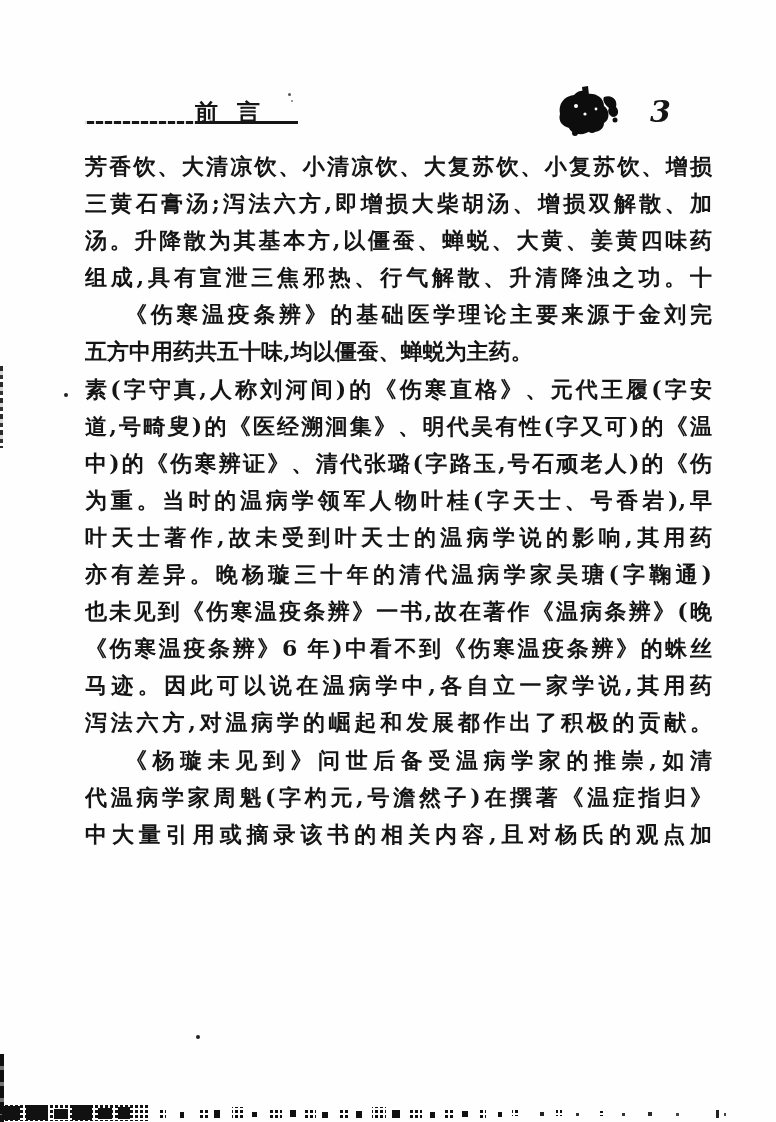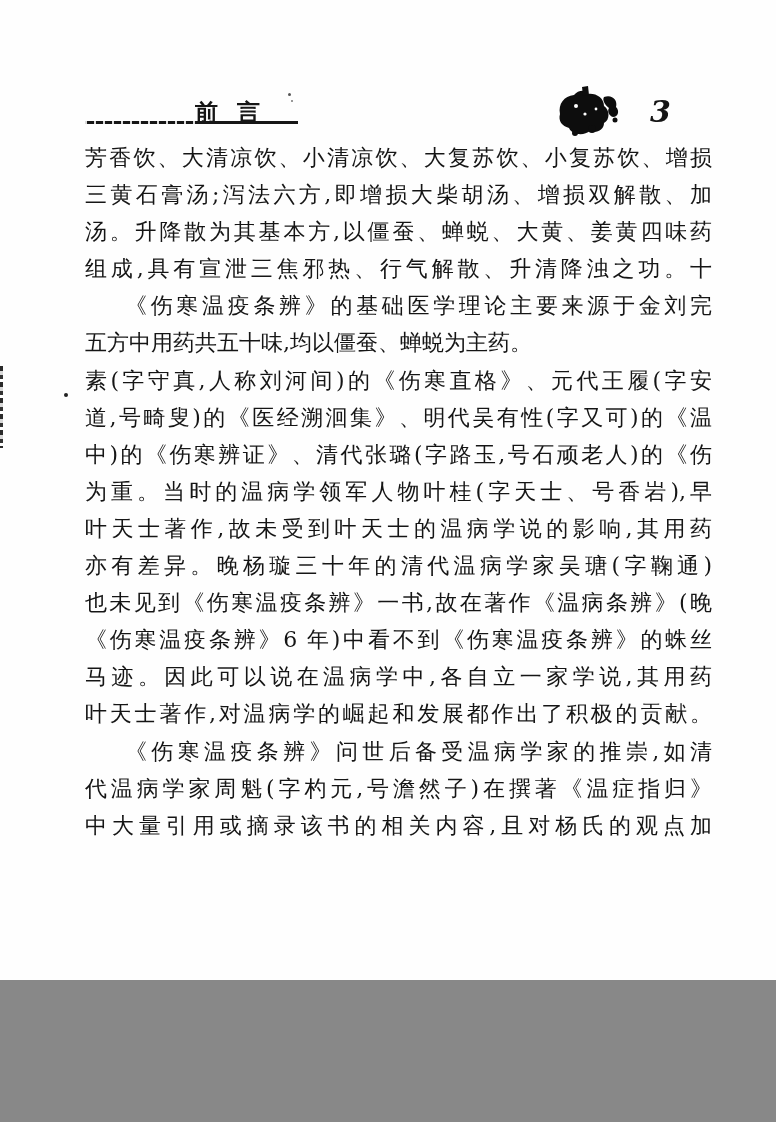--- a/index.html
+++ b/index.html
@@ -1,17 +1,17 @@
 <!DOCTYPE html>
 <html><head>
 <meta charset="utf-8">
 <style>
   html,body { margin:0; padding:0; background:#888; }
   .page {
-    position:relative; width:776px; height:980px; margin:0 auto;
+    position:relative; width:776px; height:1122px; margin:0 auto;
     background:#fefefe; overflow:hidden;
     font-family:"DejaVu Serif", serif; color:#151515;
   }
   
   .section-title {
     position:absolute; left:195px; top:97px;
     font-size:23px; font-weight:bold; letter-spacing:-2px;
     font-family:"DejaVu Sans", sans-serif;
   }
   .header-rule {
@@ -23,22 +23,22 @@
     background:repeating-linear-gradient(90deg, rgba(254,254,254,.85) 0 2px, transparent 2px 9px);
   }
   .page-number {
     position:absolute; left:650px; top:94px;
     font-size:30px; font-style:italic; font-weight:600;
     font-family:"DejaVu Serif", serif;
   }
   .ink-stain { position:absolute; left:552px; top:84px; width:75px; height:56px; }
   
   .body-text {
-    position:absolute; left:85px; top:139px; width:627px;
-    font-size:22px; line-height:37.1px; font-weight:400;
+    position:absolute; left:85px; top:148px; width:627px;
+    font-size:22px; line-height:37.1px; font-weight:700;
     font-family:"DejaVu Serif", serif;
   }
   .line {
     height:37.1px; overflow:hidden; white-space:nowrap;
     text-align:justify; text-align-last:justify; text-justify:inter-character;
   }
   .line.indent { text-indent:40px; }
   .line.short  { text-align-last:left; }
   
   .edge-mark-a {
@@ -87,22 +87,22 @@
     <div class="line short">五方中用药共五十味,均以僵蚕、蝉蜕为主药。</div>
     <div class="line">素(字守真,人称刘河间)的《伤寒直格》、元代王履(字安</div>
     <div class="line">道,号畸叟)的《医经溯洄集》、明代吴有性(字又可)的《温</div>
     <div class="line">中)的《伤寒辨证》、清代张璐(字路玉,号石顽老人)的《伤</div>
     <div class="line">为重。当时的温病学领军人物叶桂(字天士、号香岩),早</div>
     <div class="line">叶天士著作,故未受到叶天士的温病学说的影响,其用药</div>
     <div class="line">亦有差异。晚杨璇三十年的清代温病学家吴瑭(字鞠通)</div>
     <div class="line">也未见到《伤寒温疫条辨》一书,故在著作《温病条辨》(晚</div>
     <div class="line">《伤寒温疫条辨》6 年)中看不到《伤寒温疫条辨》的蛛丝</div>
     <div class="line">马迹。因此可以说在温病学中,各自立一家学说,其用药</div>
-    <div class="line">叶天士著作,对温病学的崛起和发展都作出了积极的贡献。</div>
-    <div class="line indent">《伤寒温疫条辨》问世后备受温病学家的推崇,如清</div>
+    <div class="line">泻法六方,对温病学的崛起和发展都作出了积极的贡献。</div>
+    <div class="line indent">《杨璇未见到》问世后备受温病学家的推崇,如清</div>
     <div class="line">代温病学家周魁(字杓元,号澹然子)在撰著《温症指归》</div>
     <div class="line">中大量引用或摘录该书的相关内容,且对杨氏的观点加</div>
   </div>
 
   <div class="spot spot-a"></div>
   <div class="spot spot-b"></div>
   <div class="spot spot-c"></div>
   <div class="spot spot-d"></div>
   <div class="edge-mark-a"></div>
   <div class="edge-mark-b"></div>

